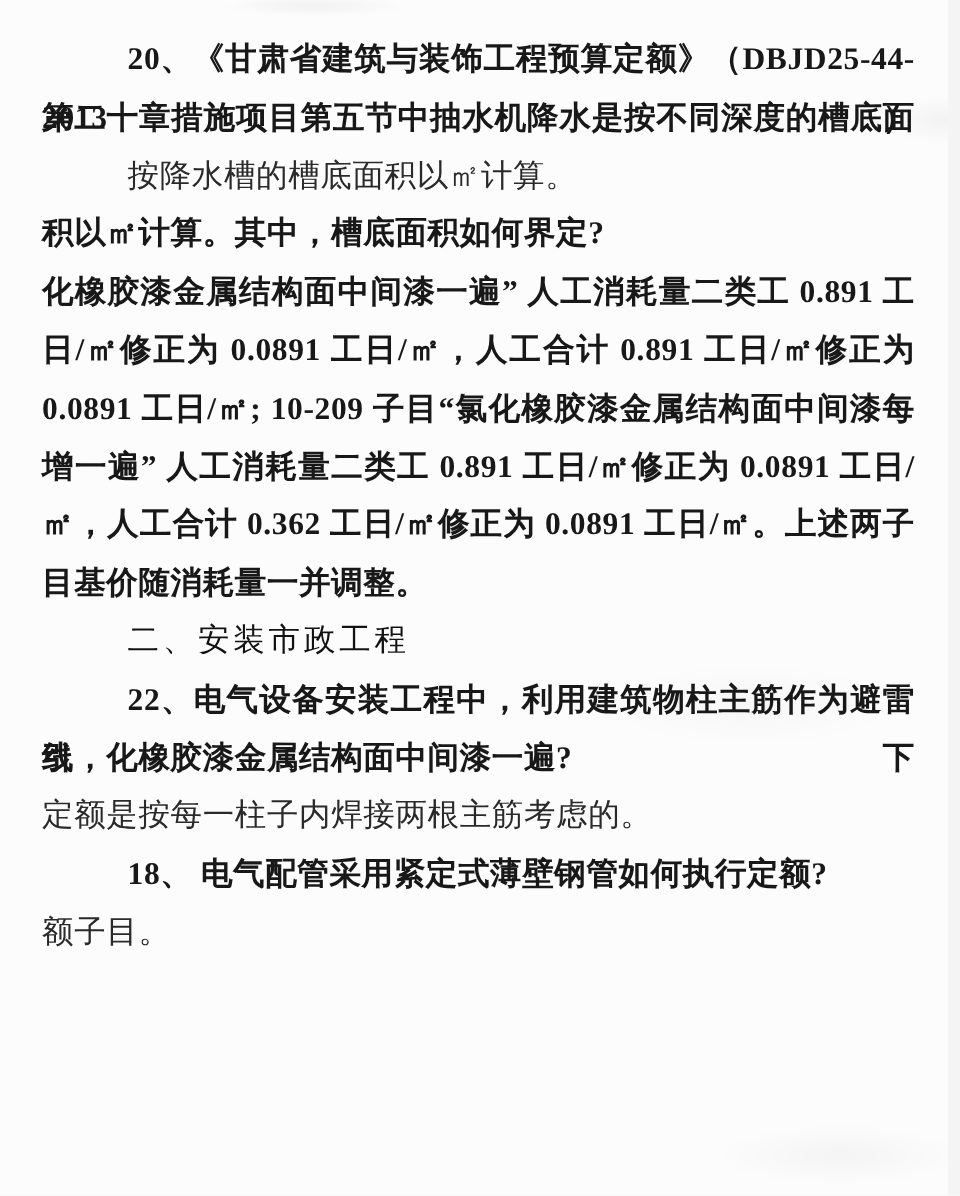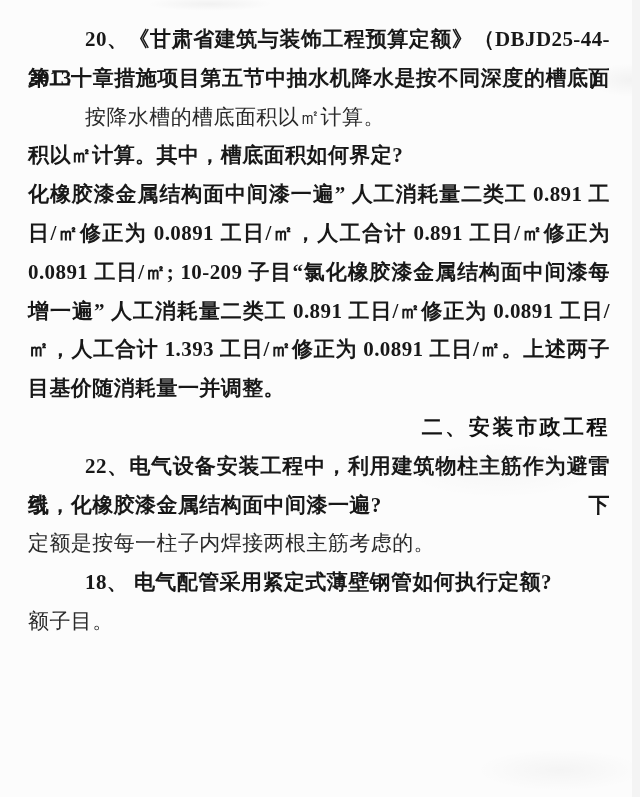--- a/index.html
+++ b/index.html
@@ -43,42 +43,41 @@
     text-indent: 57px;
   }
   
   .bold {
     font-weight: 700;
     color: #181818;
   }
   
   .head {
     font-family: "Liberation Sans", "DejaVu Sans", sans-serif;
-    font-weight: 700;
+    font-weight: 400;
     color: #121212;
     letter-spacing: 0.12em;
-    text-align: right;
   }
 </style>
 </head>
 <body>
 
 <div class="page">
 
   <p class="ln bold ind just">20、《甘肃省建筑与装饰工程预算定额》（DBJD25-44-2013）</p>
   <p class="ln bold just">第二十章措施项目第五节中抽水机降水是按不同深度的槽底面</p>
   <p class="ln ind">按降水槽的槽底面积以㎡计算。</p>
 
   <p class="ln bold">积以㎡计算。其中，槽底面积如何界定?</p>
 
   <p class="ln bold just">化橡胶漆金属结构面中间漆一遍” 人工消耗量二类工 0.891 工</p>
   <p class="ln bold just">日/㎡修正为 0.0891 工日/㎡，人工合计 0.891 工日/㎡修正为</p>
   <p class="ln bold just">0.0891 工日/㎡; 10-209 子目“氯化橡胶漆金属结构面中间漆每</p>
   <p class="ln bold just">增一遍” 人工消耗量二类工 0.891 工日/㎡修正为 0.0891 工日/</p>
-  <p class="ln bold just">㎡，人工合计 1.393 工日/㎡修正为 0.0891 工日/㎡。上述两子</p>
+  <p class="ln bold just">㎡，人工合计 0.362 工日/㎡修正为 0.0891 工日/㎡。上述两子</p>
   <p class="ln bold">目基价随消耗量一并调整。</p>
 
   <p class="ln head ind">二、安装市政工程</p>
 
   <p class="ln bold ind just">22、电气设备安装工程中，利用建筑物柱主筋作为避雷引下</p>
   <p class="ln bold">线，化橡胶漆金属结构面中间漆一遍?</p>
 
   <p class="ln">定额是按每一柱子内焊接两根主筋考虑的。</p>
 
   <p class="ln bold ind">18、 电气配管采用紧定式薄壁钢管如何执行定额?</p>

